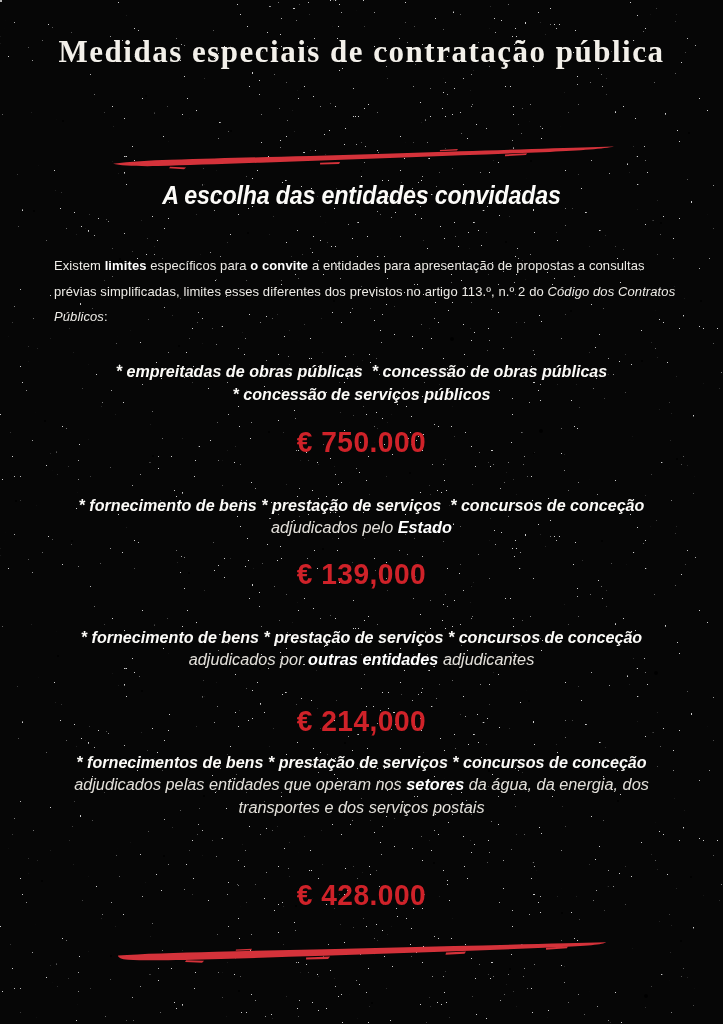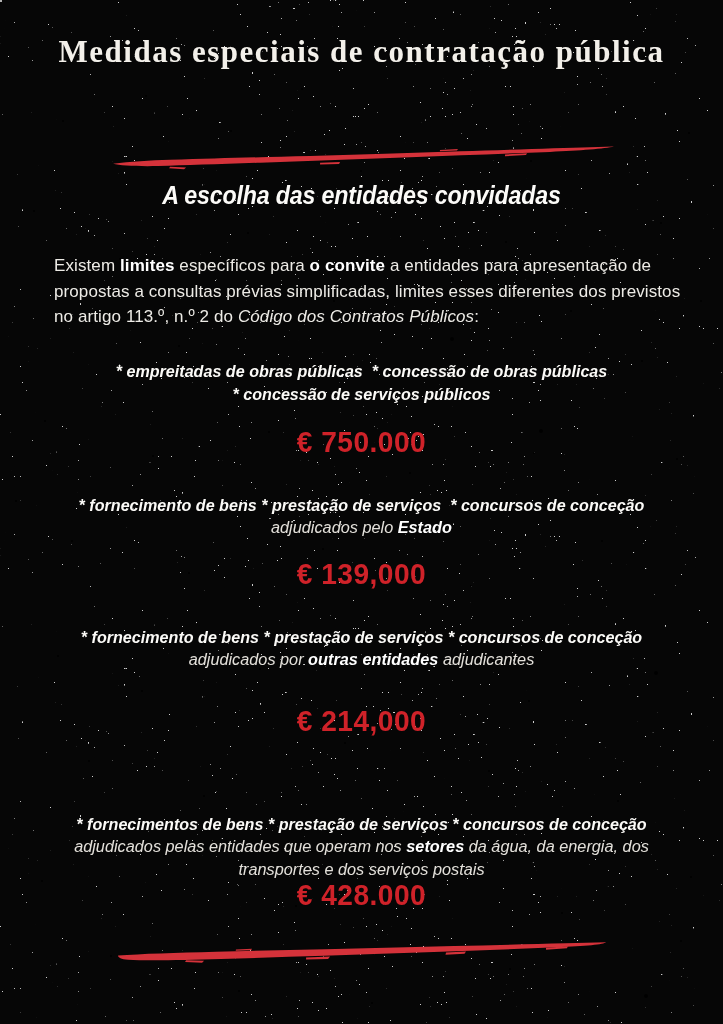--- a/index.html
+++ b/index.html
@@ -30,26 +30,26 @@
   .brush { position:absolute; color: var(--brush-red, #d4323a); }
   .brush-top    { left:110px; top:141px; width:506px; height:28px; transform:rotate(-0.4deg); }
   .brush-bottom { left:116px; top:936px; width:492px; height:32px; transform:rotate(-0.6deg); }
   .heading {
     position:absolute; top:181px; left:0; width:100%; margin:0; text-align:center;
     font-style:italic; font-weight:700; font-size:25px; letter-spacing:-0.2px;
     color:#fcfbf8; transform:scaleX(0.93);
   }
   .intro {
     position:absolute; top:253px; left:54px; width:630px; margin:0;
-    font-size:17px; line-height:25.5px; letter-spacing:0.1px; color:#edebe6;
+    font-size:13px; line-height:25.5px; letter-spacing:0.1px; color:#edebe6;
   }
   .intro b { font-weight:700; color:#ffffff; }
   .intro i { font-style:italic; }
   .group { position:absolute; left:0; width:100%; text-align:center; }
-  .g1 { top:360px; } .g2 { top:494px; } .g3 { top:626px; } .g4 { top:813px; }
+  .g1 { top:360px; } .g2 { top:494px; } .g3 { top:626px; } .g4 { top:751px; }
   .bline {
     font-style:italic; font-weight:700; font-size:16.8px; line-height:23px;
     color:#fbfaf7; white-space:pre-wrap; transform:scaleX(0.96);
   }
   .subline {
     font-style:italic; font-weight:400; font-size:16.8px; line-height:22.5px;
     color:#e3e0da; white-space:pre-wrap; transform:scaleX(0.97);
   }
   .g4 .subline { width:655px; margin:0 auto; }
   .subline b { font-weight:700; color:#ffffff; }

